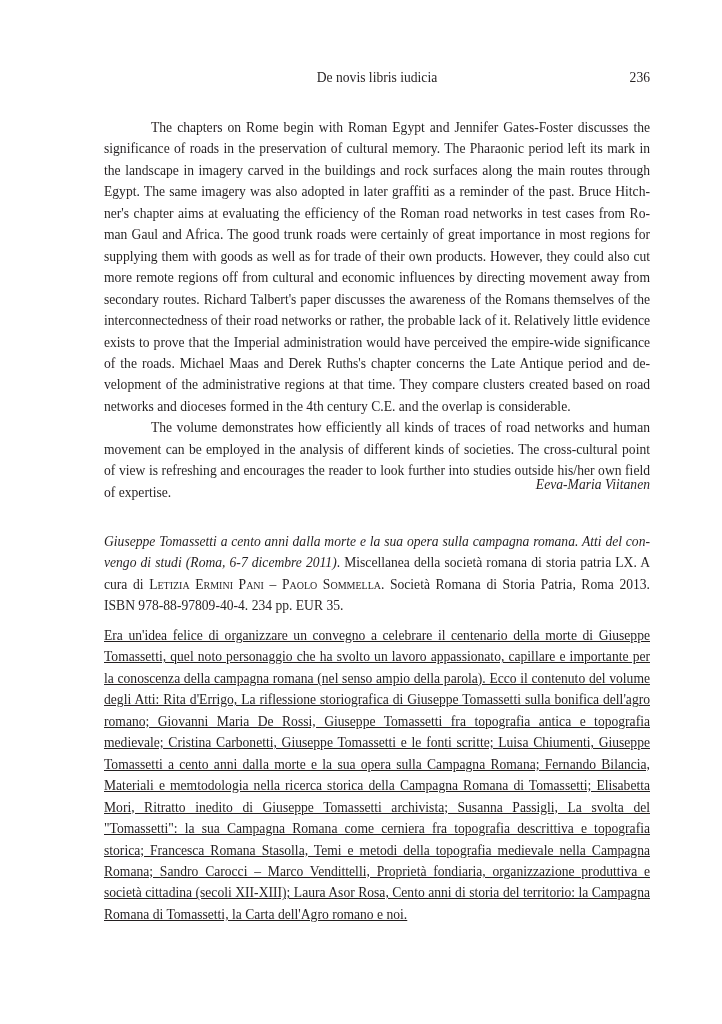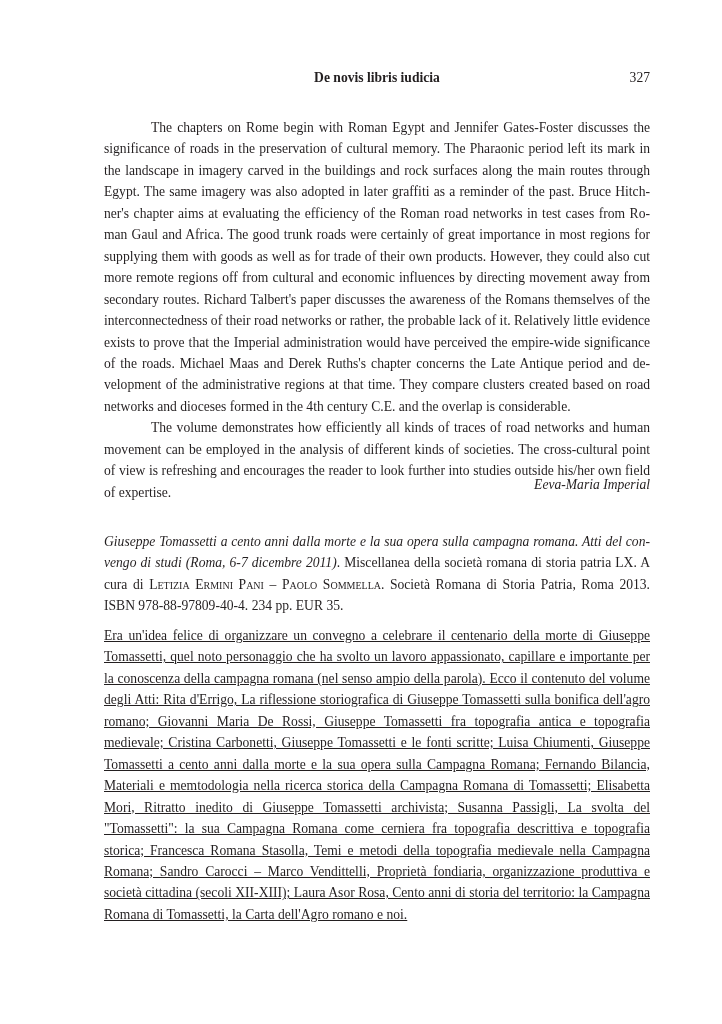--- a/index.html
+++ b/index.html
@@ -1,48 +1,48 @@
 <!DOCTYPE html>
 <html><head>
 <meta charset="utf-8">
 <style>
   html, body { margin: 0; padding: 0; background: #ffffff; }
   body { width: 722px; height: 1024px; position: relative; overflow: hidden;
          font-family: "Liberation Serif", "DejaVu Serif", serif; color: #231f20; }
   .page { position: absolute; left: 104px; top: 0; width: 546px; }
   .running-head { position: absolute; top: 68px; left: 0; width: 546px; height: 20px;
                   font-size: 13.6px; line-height: 20px; }
-  .running-title { position: absolute; left: 0; right: 0; text-align: center; font-weight: bold; }
+  .running-title { position: absolute; left: 0; right: 0; text-align: center; }
   .page-number { position: absolute; right: 0; }
   p { margin: 0; font-size: 13.6px; line-height: 21.45px; text-align: justify; }
   .indent { text-indent: 47px; }
   .review1 { position: absolute; top: 117px; left: 0; width: 546px; }
   .signature { position: absolute; top: 474px; left: 0; width: 546px; text-align: right;
                font-style: italic; font-size: 13.6px; line-height: 21px; }
   .citation { position: absolute; top: 531px; left: 0; width: 546px; }
   .review2 { position: absolute; top: 625px; left: 0; width: 546px; text-decoration: underline; }
   .it { font-style: italic; }
   .sc { font-variant: small-caps; }
 </style>
 </head>
 <body>
 
 <div class="page">
 
   <div class="running-head">
     <span class="running-title">De novis libris iudicia</span>
-    <span class="page-number">327</span>
+    <span class="page-number">236</span>
   </div>
 
   <div class="review1">
     <p class="indent">The chapters on Rome begin with Roman Egypt and Jennifer Gates-Foster discusses the significance of roads in the preservation of cultural memory. The Pharaonic period left its mark in the landscape in imagery carved in the buildings and rock surfaces along the main routes through Egypt. The same imagery was also adopted in later graffiti as a reminder of the past. Bruce Hitch­ner's chapter aims at evaluating the efficiency of the Roman road networks in test cases from Ro­man Gaul and Africa. The good trunk roads were certainly of great importance in most regions for supplying them with goods as well as for trade of their own products. However, they could also cut more remote regions off from cultural and economic influences by directing movement away from secondary routes. Richard Talbert's paper discusses the awareness of the Romans themselves of the interconnectedness of their road networks or rather, the probable lack of it. Relatively little evidence exists to prove that the Imperial administration would have perceived the empire-wide significance of the roads. Michael Maas and Derek Ruths's chapter concerns the Late Antique period and de­velopment of the administrative regions at that time. They compare clusters created based on road networks and dioceses formed in the 4th century C.E. and the overlap is considerable.</p>
     <p class="indent">The volume demonstrates how efficiently all kinds of traces of road networks and human movement can be employed in the analysis of different kinds of societies. The cross-cultural point of view is refreshing and encourages the reader to look further into studies outside his/her own field of expertise.</p>
   </div>
 
-  <div class="signature">Eeva-Maria Imperial</div>
+  <div class="signature">Eeva-Maria Viitanen</div>
 
   <div class="citation">
     <p><span class="it">Giuseppe Tomassetti a cento anni dalla morte e la sua opera sulla campagna romana. Atti del con­vengo di studi (Roma, 6-7 dicembre 2011)</span><span>. Miscellanea della società romana di storia patria LX. A cura di </span><span class="sc">Letizia Ermini Pani</span><span> – </span><span class="sc">Paolo Sommella</span><span>. Società Romana di Storia Patria, Roma 2013. ISBN 978-88-97809-40-4. 234 pp. EUR 35.</span></p>
   </div>
 
   <div class="review2">
     <p>Era un'idea felice di organizzare un convegno a celebrare il centenario della morte di Giuseppe Tomassetti, quel noto personaggio che ha svolto un lavoro appassionato, capillare e importante per la conoscenza della campagna  romana (nel senso ampio della parola). Ecco il contenuto del volume degli Atti: Rita d'Errigo, La riflessione storiografica di Giuseppe Tomassetti sulla bonifica dell'agro romano; Giovanni Maria De Rossi, Giuseppe Tomassetti fra topografia antica e topografia medievale; Cristina Carbonetti, Giuseppe Tomassetti e le fonti scritte; Luisa Chiumenti, Giuseppe Tomassetti a cento anni dalla morte e la sua opera sulla Campagna Romana; Fernando Bilancia, Ma­teriali e memtodologia nella ricerca storica della Campagna Romana di Tomassetti; Elisabetta Mori, Ritratto inedito di Giuseppe Tomassetti archivista; Susanna Passigli, La svolta del "Tomassetti": la sua Campagna Romana come cerniera fra topografia descrittiva e topografia storica; Francesca Romana Stasolla, Temi e metodi della topografia medievale nella Campagna Romana; Sandro Ca­rocci – Marco Vendittelli, Proprietà fondiaria, organizzazione produttiva e società cittadina (secoli XII-XIII); Laura Asor Rosa, Cento anni di storia del territorio: la Campagna Romana di Tomassetti, la Carta dell'Agro romano e noi.</p>
   </div>
 
 </div>

